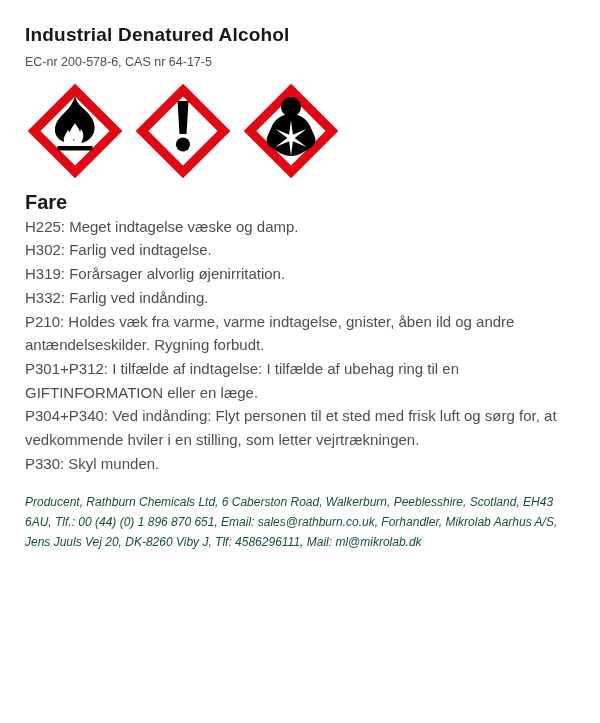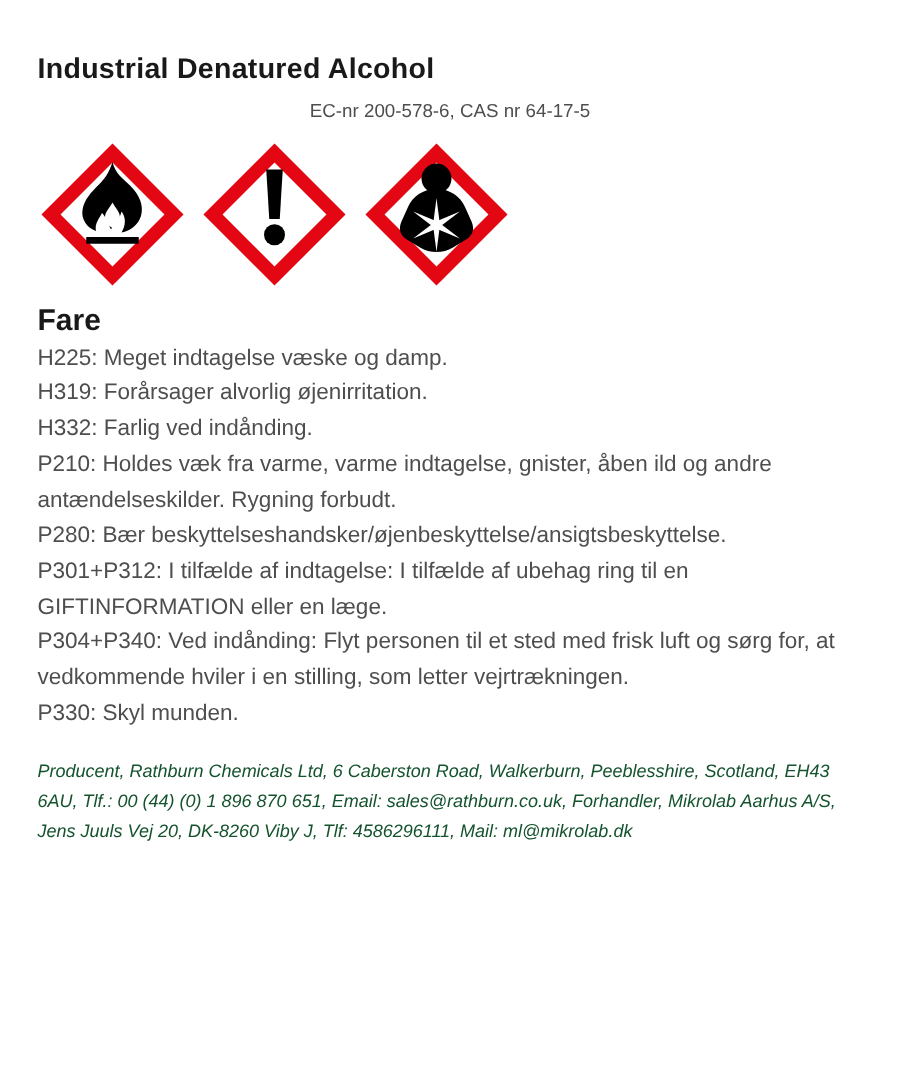--- a/index.html
+++ b/index.html
@@ -8,35 +8,34 @@
     background: #ffffff;
     width: 600px;
     height: 723px;
     font-family: "Liberation Sans", sans-serif;
     -webkit-font-smoothing: antialiased;
   }
   .label {
     box-sizing: border-box;
     width: 600px;
     height: 723px;
-    padding: 36px 25px 0 25px;
+    padding: 24px 25px 0 25px;
     overflow: hidden;
   }
   .title {
     margin: 0 0 9px 0;
     font-size: 19px;
     font-weight: bold;
     color: #191919;
     letter-spacing: 0.2px;
   }
   .subtitle {
     font-size: 12.5px;
     color: #4e4e4e;
     margin: 0 0 12px 0;
-    text-align: center;
   }
   .pictograms {
     display: flex;
     gap: 8px;
     margin: 6px 0 10px 0;
   }
   .picto {
     width: 100px;
     height: 100px;
     display: block;
@@ -95,23 +94,23 @@
         <path d="M50 39 L52.3 57 L50 75 L47.7 57 Z" transform="rotate(-60 50 57)"></path>
         <circle cx="50" cy="57" r="2.5"></circle>
       </g>
     </svg>
 
   </div>
 
   <div class="signal">Fare</div>
 
   <p class="stmt">H225: Meget indtagelse væske og damp.</p>
+  <p class="stmt">H302: Farlig ved indtagelse.</p>
   <p class="stmt">H319: Forårsager alvorlig øjenirritation.</p>
   <p class="stmt">H332: Farlig ved indånding.</p>
   <p class="stmt">P210: Holdes væk fra varme, varme indtagelse, gnister, åben ild og andre antændelseskilder. Rygning forbudt.</p>
-  <p class="stmt">P280: Bær beskyttelseshandsker/øjenbeskyttelse/ansigtsbeskyttelse.</p>
   <p class="stmt">P301+P312: I tilfælde af indtagelse: I tilfælde af ubehag ring til en GIFTINFORMATION eller en læge.</p>
   <p class="stmt">P304+P340: Ved indånding: Flyt personen til et sted med frisk luft og sørg for, at vedkommende hviler i en stilling, som letter vejrtrækningen.</p>
   <p class="stmt">P330: Skyl munden.</p>
 
   <p class="producer">Producent, Rathburn Chemicals Ltd, 6 Caberston Road, Walkerburn, Peeblesshire, Scotland, EH43 6AU, Tlf.: 00 (44) (0) 1 896 870 651, Email: sales@rathburn.co.uk, Forhandler, Mikrolab Aarhus A/S, Jens Juuls Vej 20, DK-8260 Viby J, Tlf: 4586296111, Mail: ml@mikrolab.dk</p>
 
 </div>
 
 </body></html>

